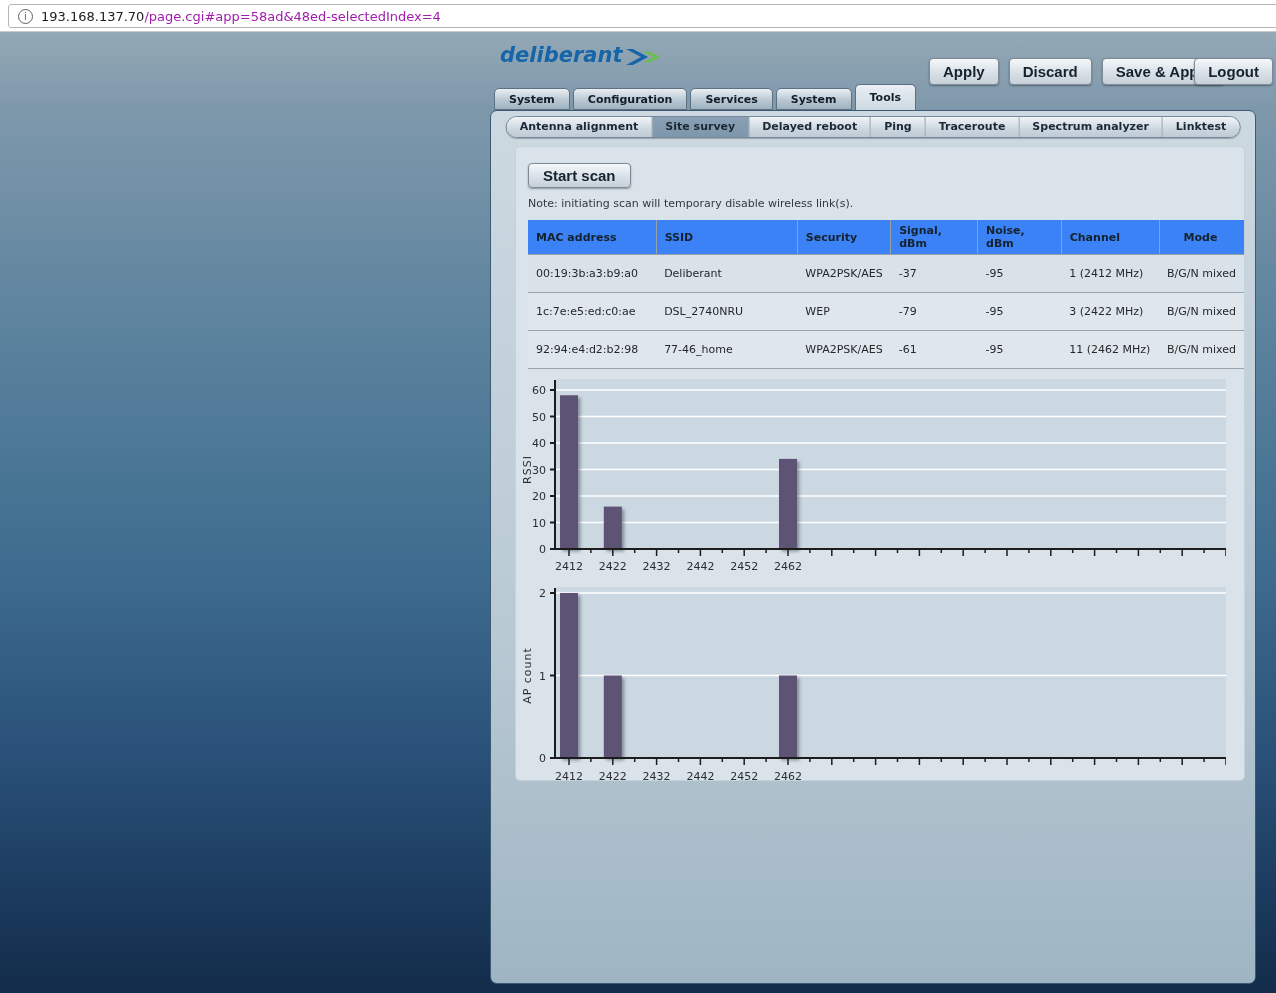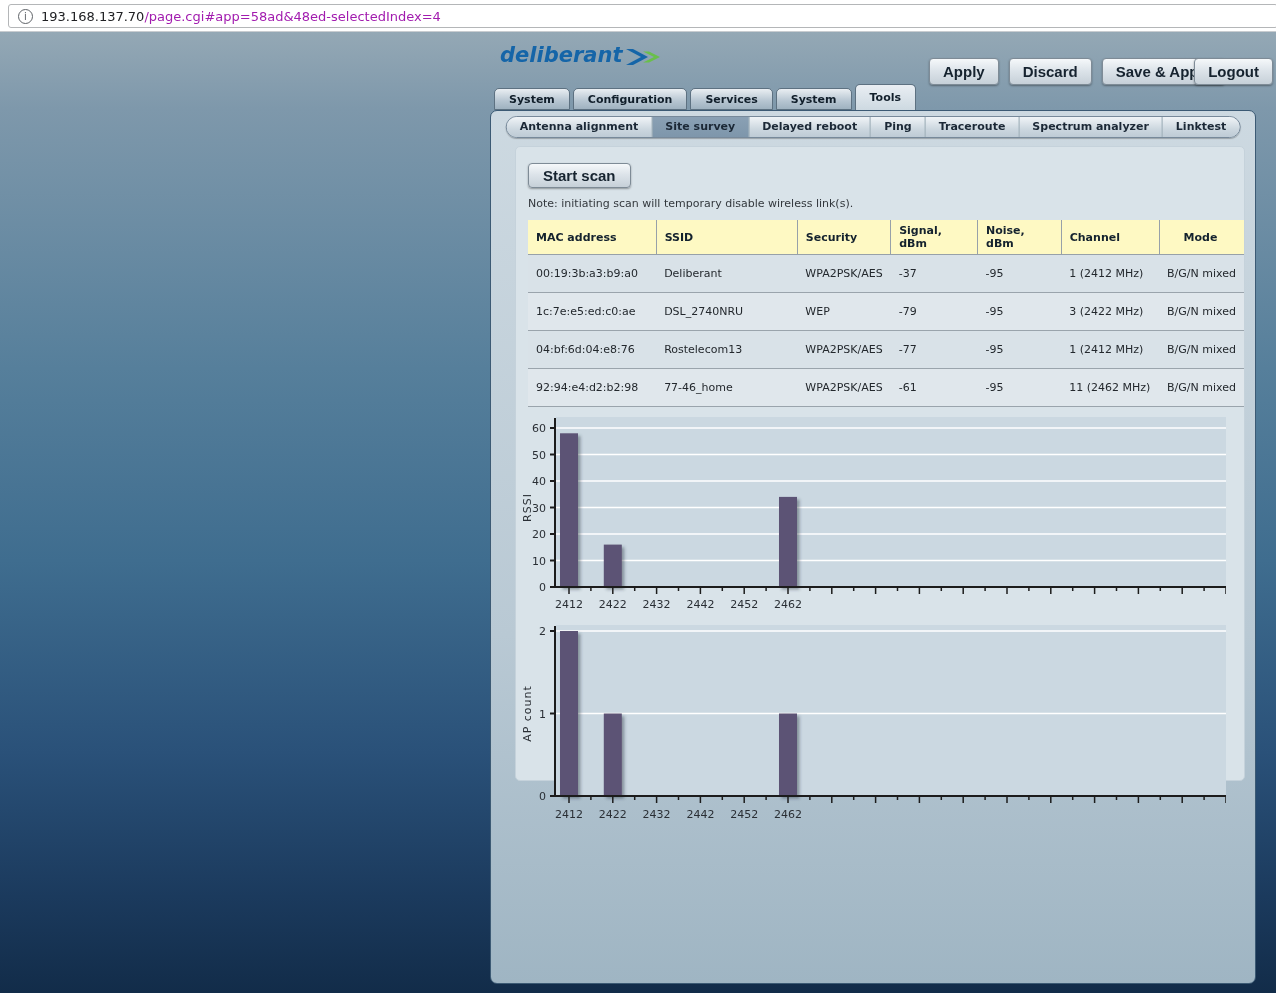--- a/index.html
+++ b/index.html
@@ -52,21 +52,21 @@
 
   
   .card { position:absolute; left:24px; top:35px; width:730px; height:635px; background:#d9e3e9;
           border-radius:5px; border:1px solid #c5d2db; }
   .start-scan { margin:16px 0 0 12px; padding:3px 14px; }
   .note { margin:9px 0 0 12px; font-size:11px; color:#33383d; }
   .last-updated { margin:9px 0 0 12px; font-size:12px; font-weight:bold; color:#14222e; }
 
   
   table.survey { border-collapse:collapse; margin:10px 0 0 12px; font-size:11px; color:#222categorie; color:#23282d; table-layout:fixed; }
-  table.survey th { background:#fef9c3; font-weight:bold; text-align:left; padding:4px 8px;
+  table.survey th { background:#3b82f6; font-weight:bold; text-align:left; padding:4px 8px;
                     border-right:1px solid #97a1a9; border-bottom:1px solid #97a1a9; color:#14222e; }
   table.survey th:last-child { border-right:none;padding-left:24px; }
   table.survey td { padding:12px 8px; border-bottom:1px solid #9aa4ac; white-space:nowrap; overflow:hidden; }
   table.survey tr.odd  td { background:#d9e2e8; }
   table.survey tr.even td { background:#e0e7ec; }
 
   
   svg.chart { display:block; margin:8px 0 0 2px; }
   svg.chart text { font-family:"DejaVu Sans","Liberation Sans",sans-serif; }
 </style>
@@ -142,29 +142,20 @@
               <td>1 (2412 MHz)</td>
               <td>B/G/N mixed</td>
             </tr>
             <tr class="even">
               <td>1c:7e:e5:ed:c0:ae</td>
               <td>DSL_2740NRU</td>
               <td>WEP</td>
               <td>-79</td>
               <td>-95</td>
               <td>3 (2422 MHz)</td>
-              <td>B/G/N mixed</td>
-            </tr>
-            <tr class="odd">
-              <td>04:bf:6d:04:e8:76</td>
-              <td>Rostelecom13</td>
-              <td>WPA2PSK/AES</td>
-              <td>-77</td>
-              <td>-95</td>
-              <td>1 (2412 MHz)</td>
               <td>B/G/N mixed</td>
             </tr>
             <tr class="even">
               <td>92:94:e4:d2:b2:98</td>
               <td>77-46_home</td>
               <td>WPA2PSK/AES</td>
               <td>-61</td>
               <td>-95</td>
               <td>11 (2462 MHz)</td>
               <td>B/G/N mixed</td>

